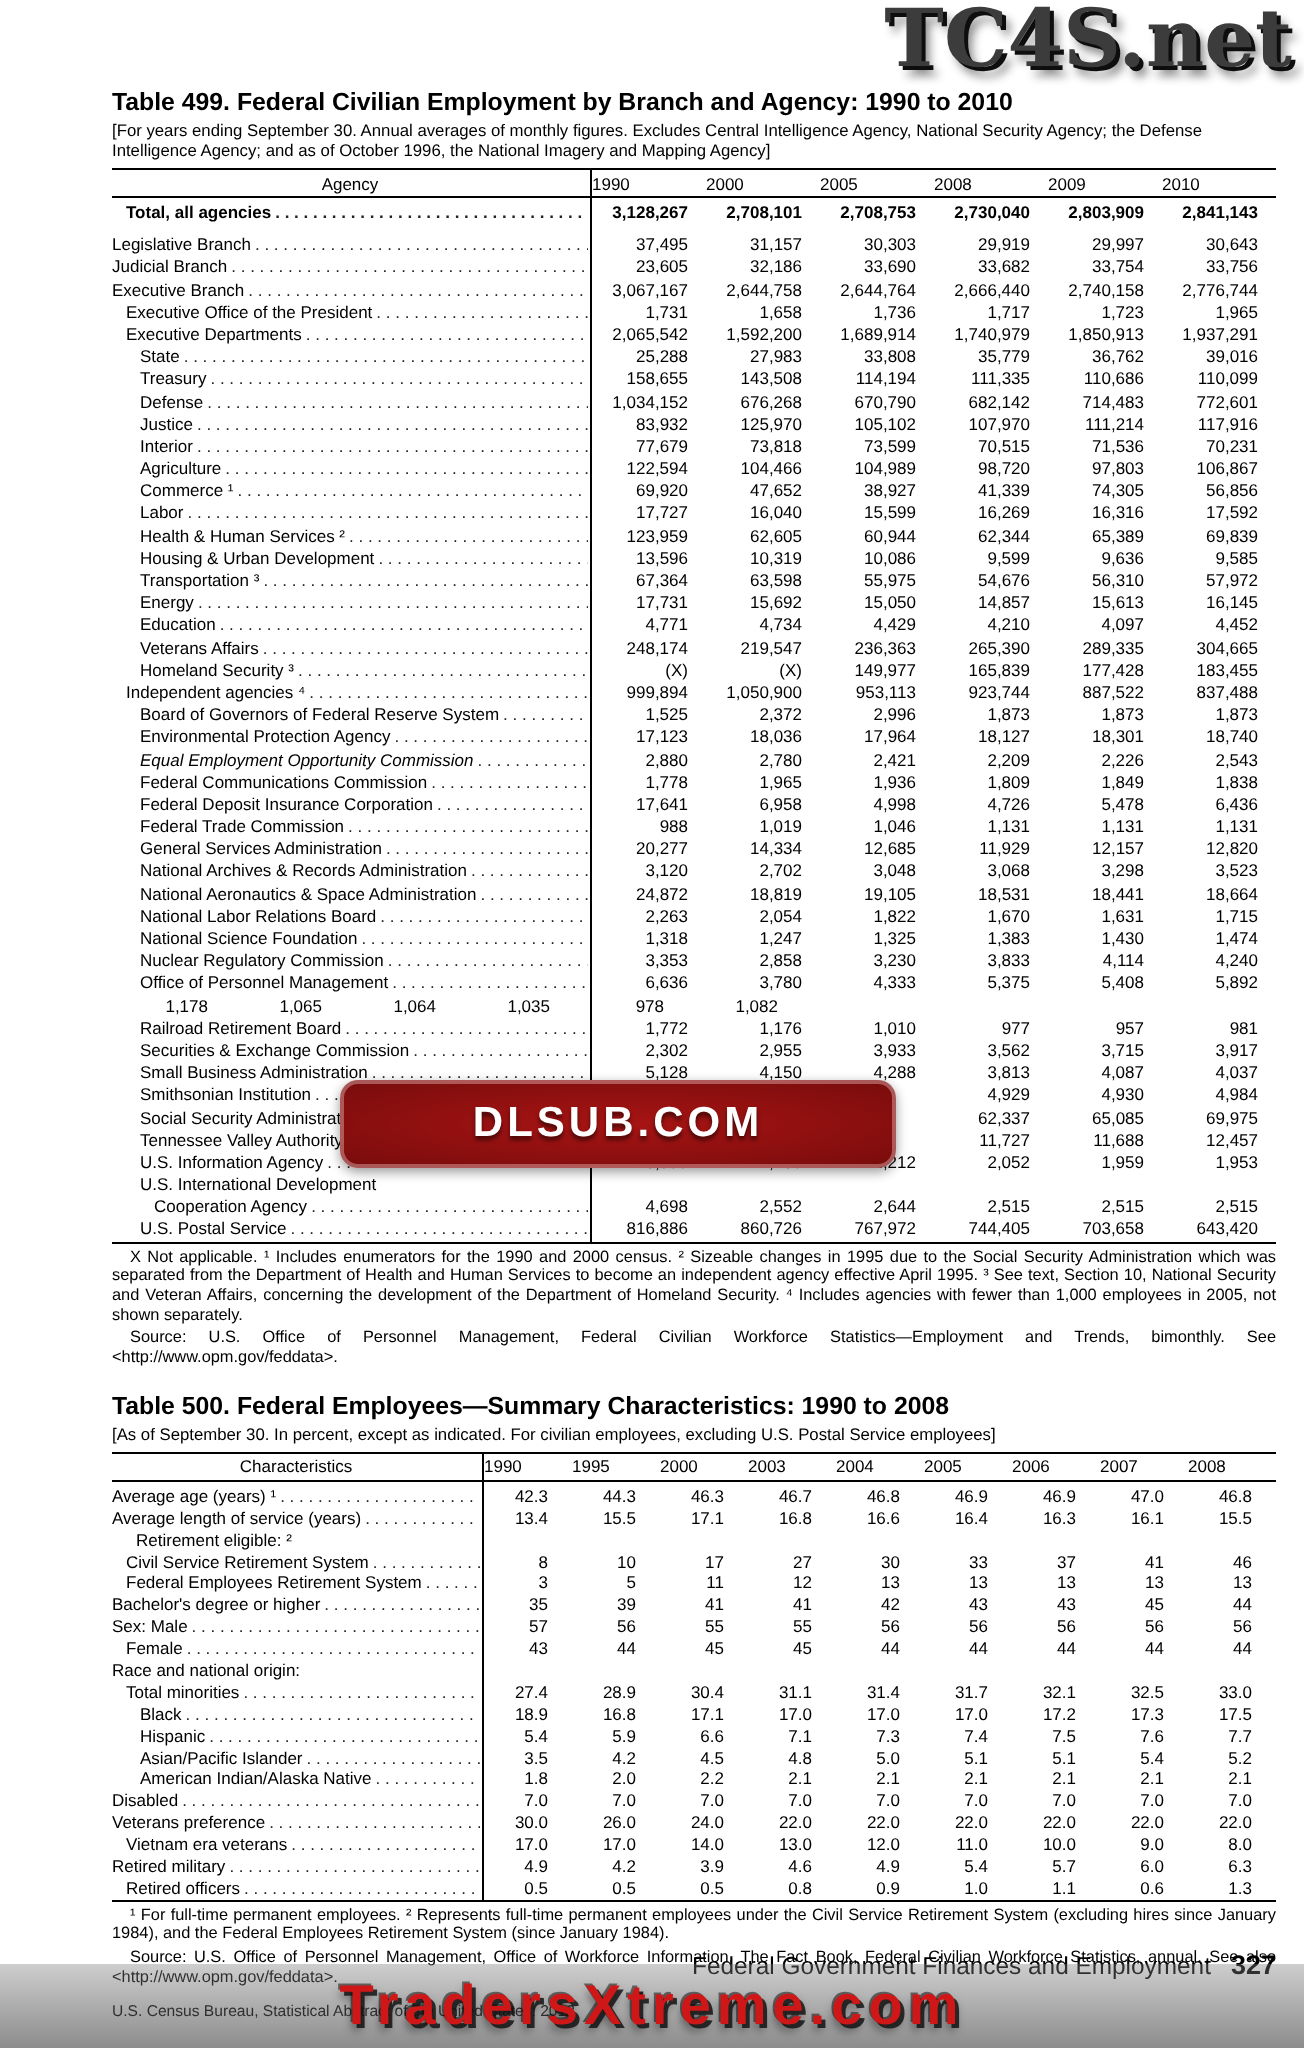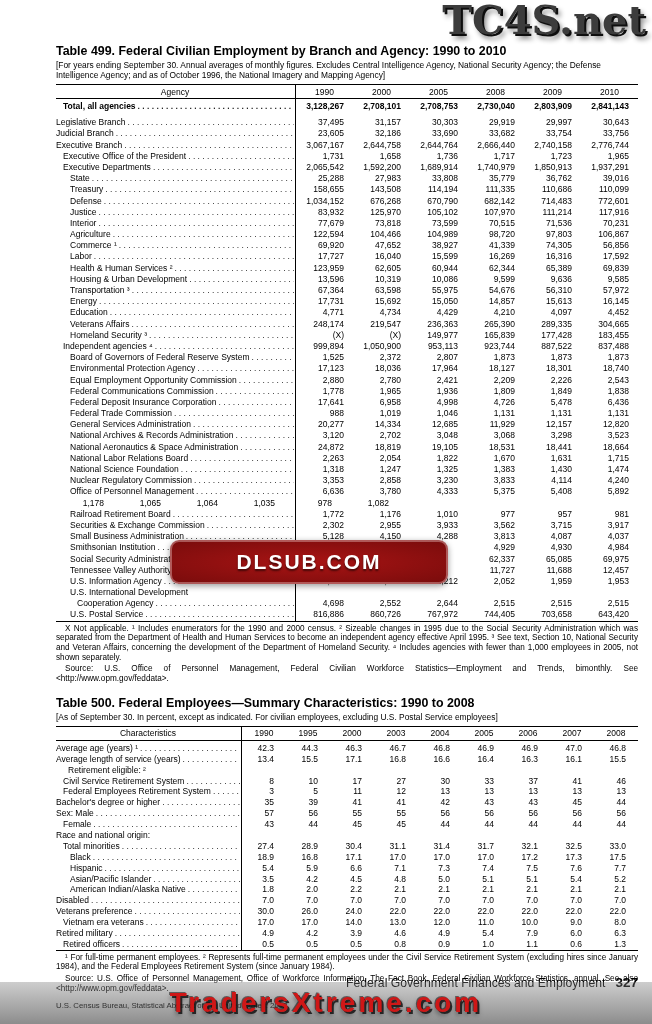--- a/index.html
+++ b/index.html
@@ -24,21 +24,21 @@
   .b { font-weight:bold; }
 
   .stub { flex:1; min-width:0; display:flex; overflow:hidden; padding-right:2px; }
   .hstub { display:block; text-align:center; }
   .lbl { white-space:nowrap; }
   .leader { flex:1; min-width:0; overflow:hidden; white-space:nowrap; color:#222; margin-left:2px; }
   .leader::before { content:". . . . . . . . . . . . . . . . . . . . . . . . . . . . . . . . . . . . . . . . . . . . . . . . . . . . . . . . . . . . . . . . . . . . . . . . . . . . . . . . . . . . . . . . . ."; }
 
   .cell { width:57px; flex:none; text-align:right; padding-right:9px; }
   #t500 .cell { width:44px; padding-right:12px; }
-  .hcell { text-align:center; padding-right:0 !important; }
+  .hcell { text-align:left; padding-right:0 !important; }
 
   .page-footer { position:absolute; left:56px; right:14px; bottom:34px; display:flex; justify-content:flex-end; align-items:baseline; gap:10px; }
   .foot-title { font-size:12.2px; }
   .foot-page { font-size:13.5px; font-weight:bold; }
   .census { position:absolute; left:56px; bottom:14px; font-size:7.8px; z-index:2; }
 
   .wm-top { position:absolute; top:-4px; right:6px; font-family:"DejaVu Serif", serif; font-weight:bold; font-size:40px; color:#3c3c3c; text-shadow:2px 2px 0 #0e0e0e, 4px 5px 5px rgba(0,0,0,.45); z-index:5; }
   .wm-mid { position:absolute; top:540px; left:170px; width:278px; height:44px; display:flex; align-items:center; justify-content:center;
             background:radial-gradient(ellipse at center, #a81414 0%, #7a0c0c 100%); border:2px solid rgba(255,230,230,.35); border-radius:9px;
             color:#fff; font-weight:bold; font-size:21px; letter-spacing:2px; text-shadow:0 2px 2px rgba(0,0,0,.55); box-shadow:0 2px 6px rgba(0,0,0,.4); z-index:6; }
@@ -329,40 +329,40 @@
           <div class="cell">887,522</div>
           <div class="cell">837,488</div>
         </div>
         <div class="trow">
           <div class="stub">
             <div class="lbl" style="padding-left: 14px;">Board of Governors of Federal Reserve System</div>
             <div class="leader"></div>
           </div>
           <div class="cell">1,525</div>
           <div class="cell">2,372</div>
-          <div class="cell">2,807</div>
+          <div class="cell">2,996</div>
           <div class="cell">1,873</div>
           <div class="cell">1,873</div>
           <div class="cell">1,873</div>
         </div>
         <div class="trow">
           <div class="stub">
             <div class="lbl" style="padding-left: 14px;">Environmental Protection Agency</div>
             <div class="leader"></div>
           </div>
           <div class="cell">17,123</div>
           <div class="cell">18,036</div>
           <div class="cell">17,964</div>
           <div class="cell">18,127</div>
           <div class="cell">18,301</div>
           <div class="cell">18,740</div>
         </div>
         <div class="trow">
           <div class="stub">
-            <div class="lbl" style="padding-left: 14px;">Equal Employment Opportunity Commission</div>
+            <div class="lbl" style="padding-left: 14px; font-style: italic;">Equal Employment Opportunity Commission</div>
             <div class="leader"></div>
           </div>
           <div class="cell">2,880</div>
           <div class="cell">2,780</div>
           <div class="cell">2,421</div>
           <div class="cell">2,209</div>
           <div class="cell">2,226</div>
           <div class="cell">2,543</div>
         </div>
         <div class="trow">
@@ -866,21 +866,21 @@
           <div class="stub">
             <div class="lbl" style="padding-left: 0px;">Retired military</div>
             <div class="leader"></div>
           </div>
           <div class="cell">4.9</div>
           <div class="cell">4.2</div>
           <div class="cell">3.9</div>
           <div class="cell">4.6</div>
           <div class="cell">4.9</div>
           <div class="cell">5.4</div>
-          <div class="cell">7.9</div>
+          <div class="cell">5.7</div>
           <div class="cell">6.0</div>
           <div class="cell">6.3</div>
         </div>
         <div class="trow">
           <div class="stub">
             <div class="lbl" style="padding-left: 7px;">Retired officers</div>
             <div class="leader"></div>
           </div>
           <div class="cell">0.5</div>
           <div class="cell">0.5</div>

